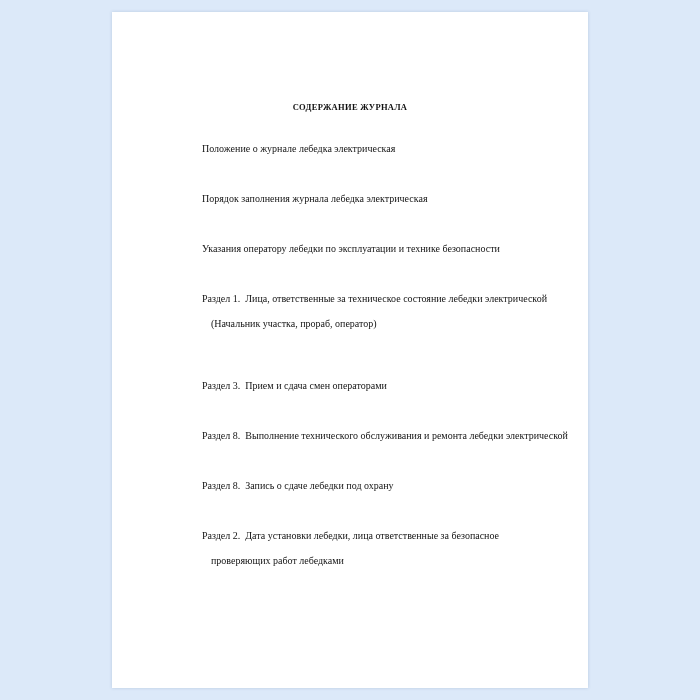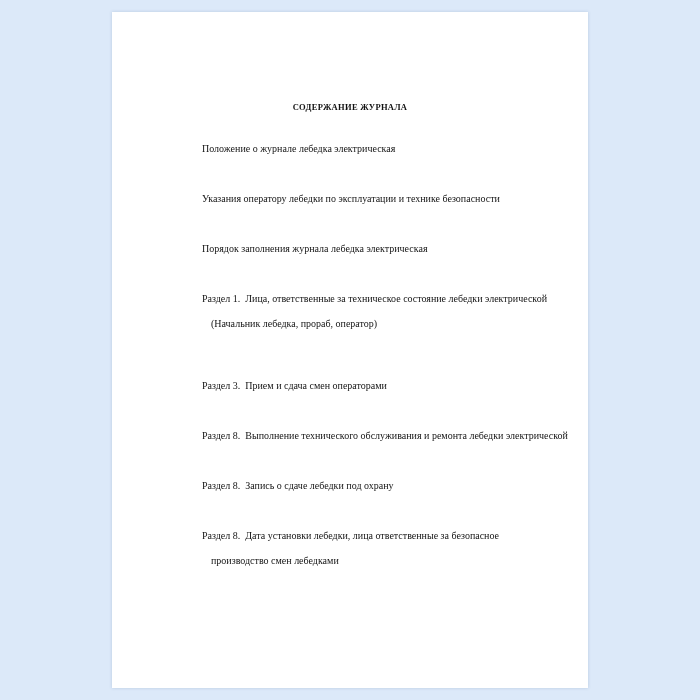--- a/index.html
+++ b/index.html
@@ -67,46 +67,46 @@
 
     <div class="doc-title">СОДЕРЖАНИЕ ЖУРНАЛА</div>
 
     <div class="toc">
 
       <div class="toc-item">
         <span>Положение о журнале лебедка электрическая</span>
       </div>
 
       <div class="toc-item">
+        <span>Порядок заполнения журнала лебедка электрическая</span>
+      </div>
+
+      <div class="toc-item">
         <span>Указания оператору лебедки по эксплуатации и технике безопасности</span>
       </div>
 
       <div class="toc-item">
-        <span>Порядок заполнения журнала лебедка электрическая</span>
-      </div>
-
-      <div class="toc-item">
         <span>Раздел 1.  Лица, ответственные за техническое состояние лебедки электрической</span>
-        <span class="cont">(Начальник лебедка, прораб, оператор)</span>
+        <span class="cont">(Начальник участка, прораб, оператор)</span>
       </div>
 
       <div class="toc-item">
         <span>Раздел 3.  Прием и сдача смен операторами</span>
       </div>
 
       <div class="toc-item">
         <span>Раздел 8.  Выполнение технического обслуживания и ремонта лебедки электрической</span>
       </div>
 
       <div class="toc-item">
         <span>Раздел 8.  Запись о сдаче лебедки под охрану</span>
       </div>
 
       <div class="toc-item">
-        <span>Раздел 8.  Дата установки лебедки, лица ответственные за безопасное</span>
-        <span class="cont">производство смен лебедками</span>
+        <span>Раздел 2.  Дата установки лебедки, лица ответственные за безопасное</span>
+        <span class="cont">проверяющих работ лебедками</span>
       </div>
 
 
 
     </div>
   </div>
 </div>
 
 </body></html>

